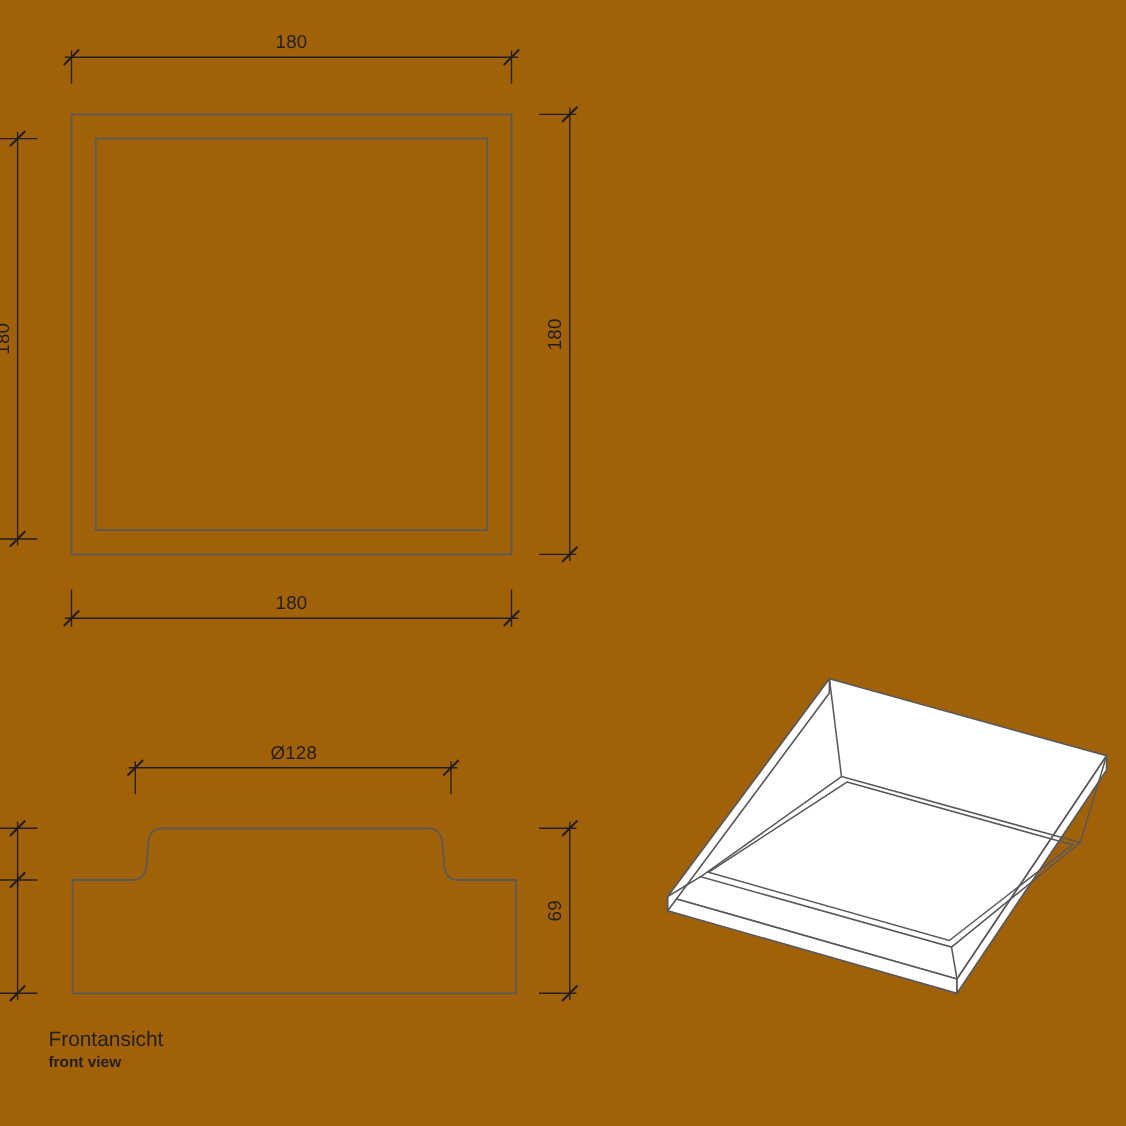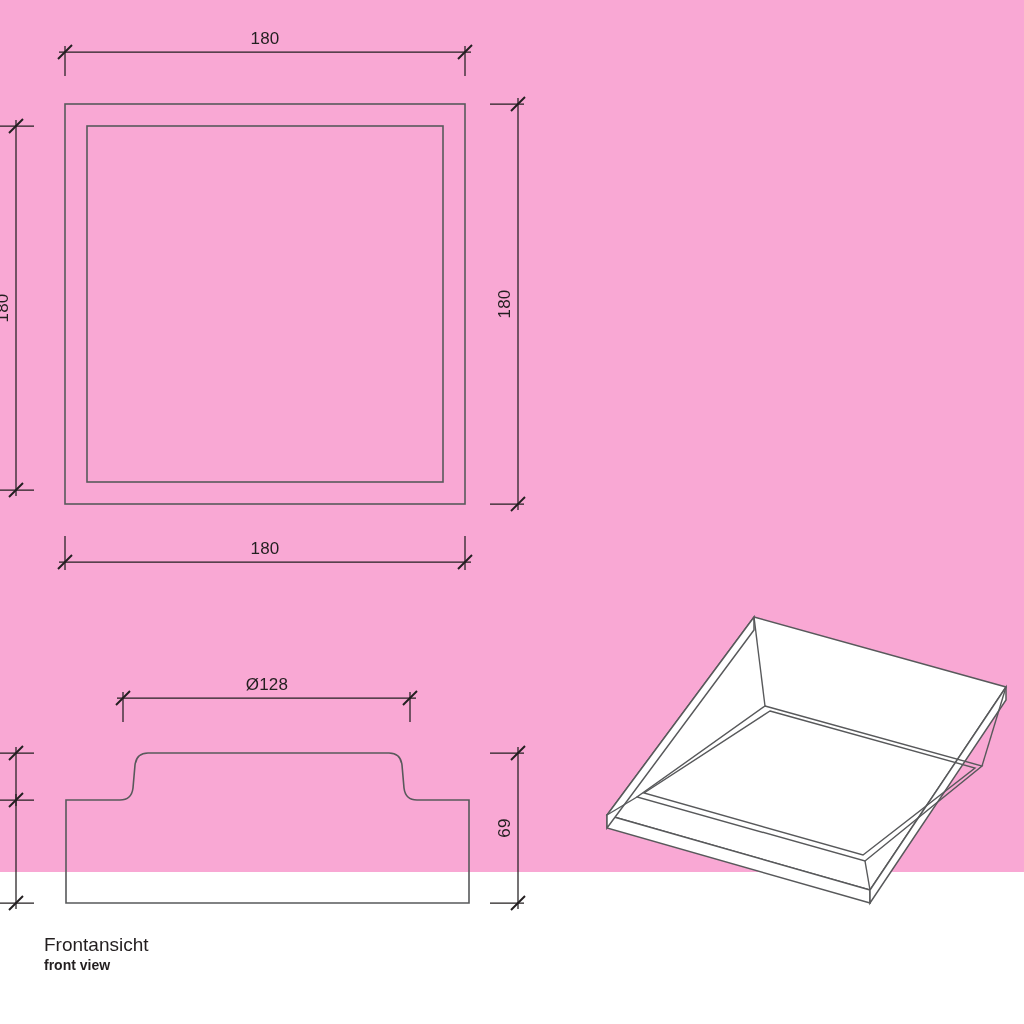--- a/index.html
+++ b/index.html
@@ -10,22 +10,22 @@
   body {
     width: 1024px;
     height: 1024px;
     font-family: "Liberation Sans", sans-serif;
     color: #231f20;
     overflow: hidden;
   }
   #sheet {
     position: relative;
     width: 1024px;
-    height: 872px;
-    background: #f9a8d4;
+    height: 1024px;
+    background: #a16207;
   }
   #drawing {
     position: absolute;
     left: 0;
     top: 0;
     width: 1024px;
     height: 1024px;
   }
   .dim-text {
     font-family: "Liberation Sans", sans-serif;

